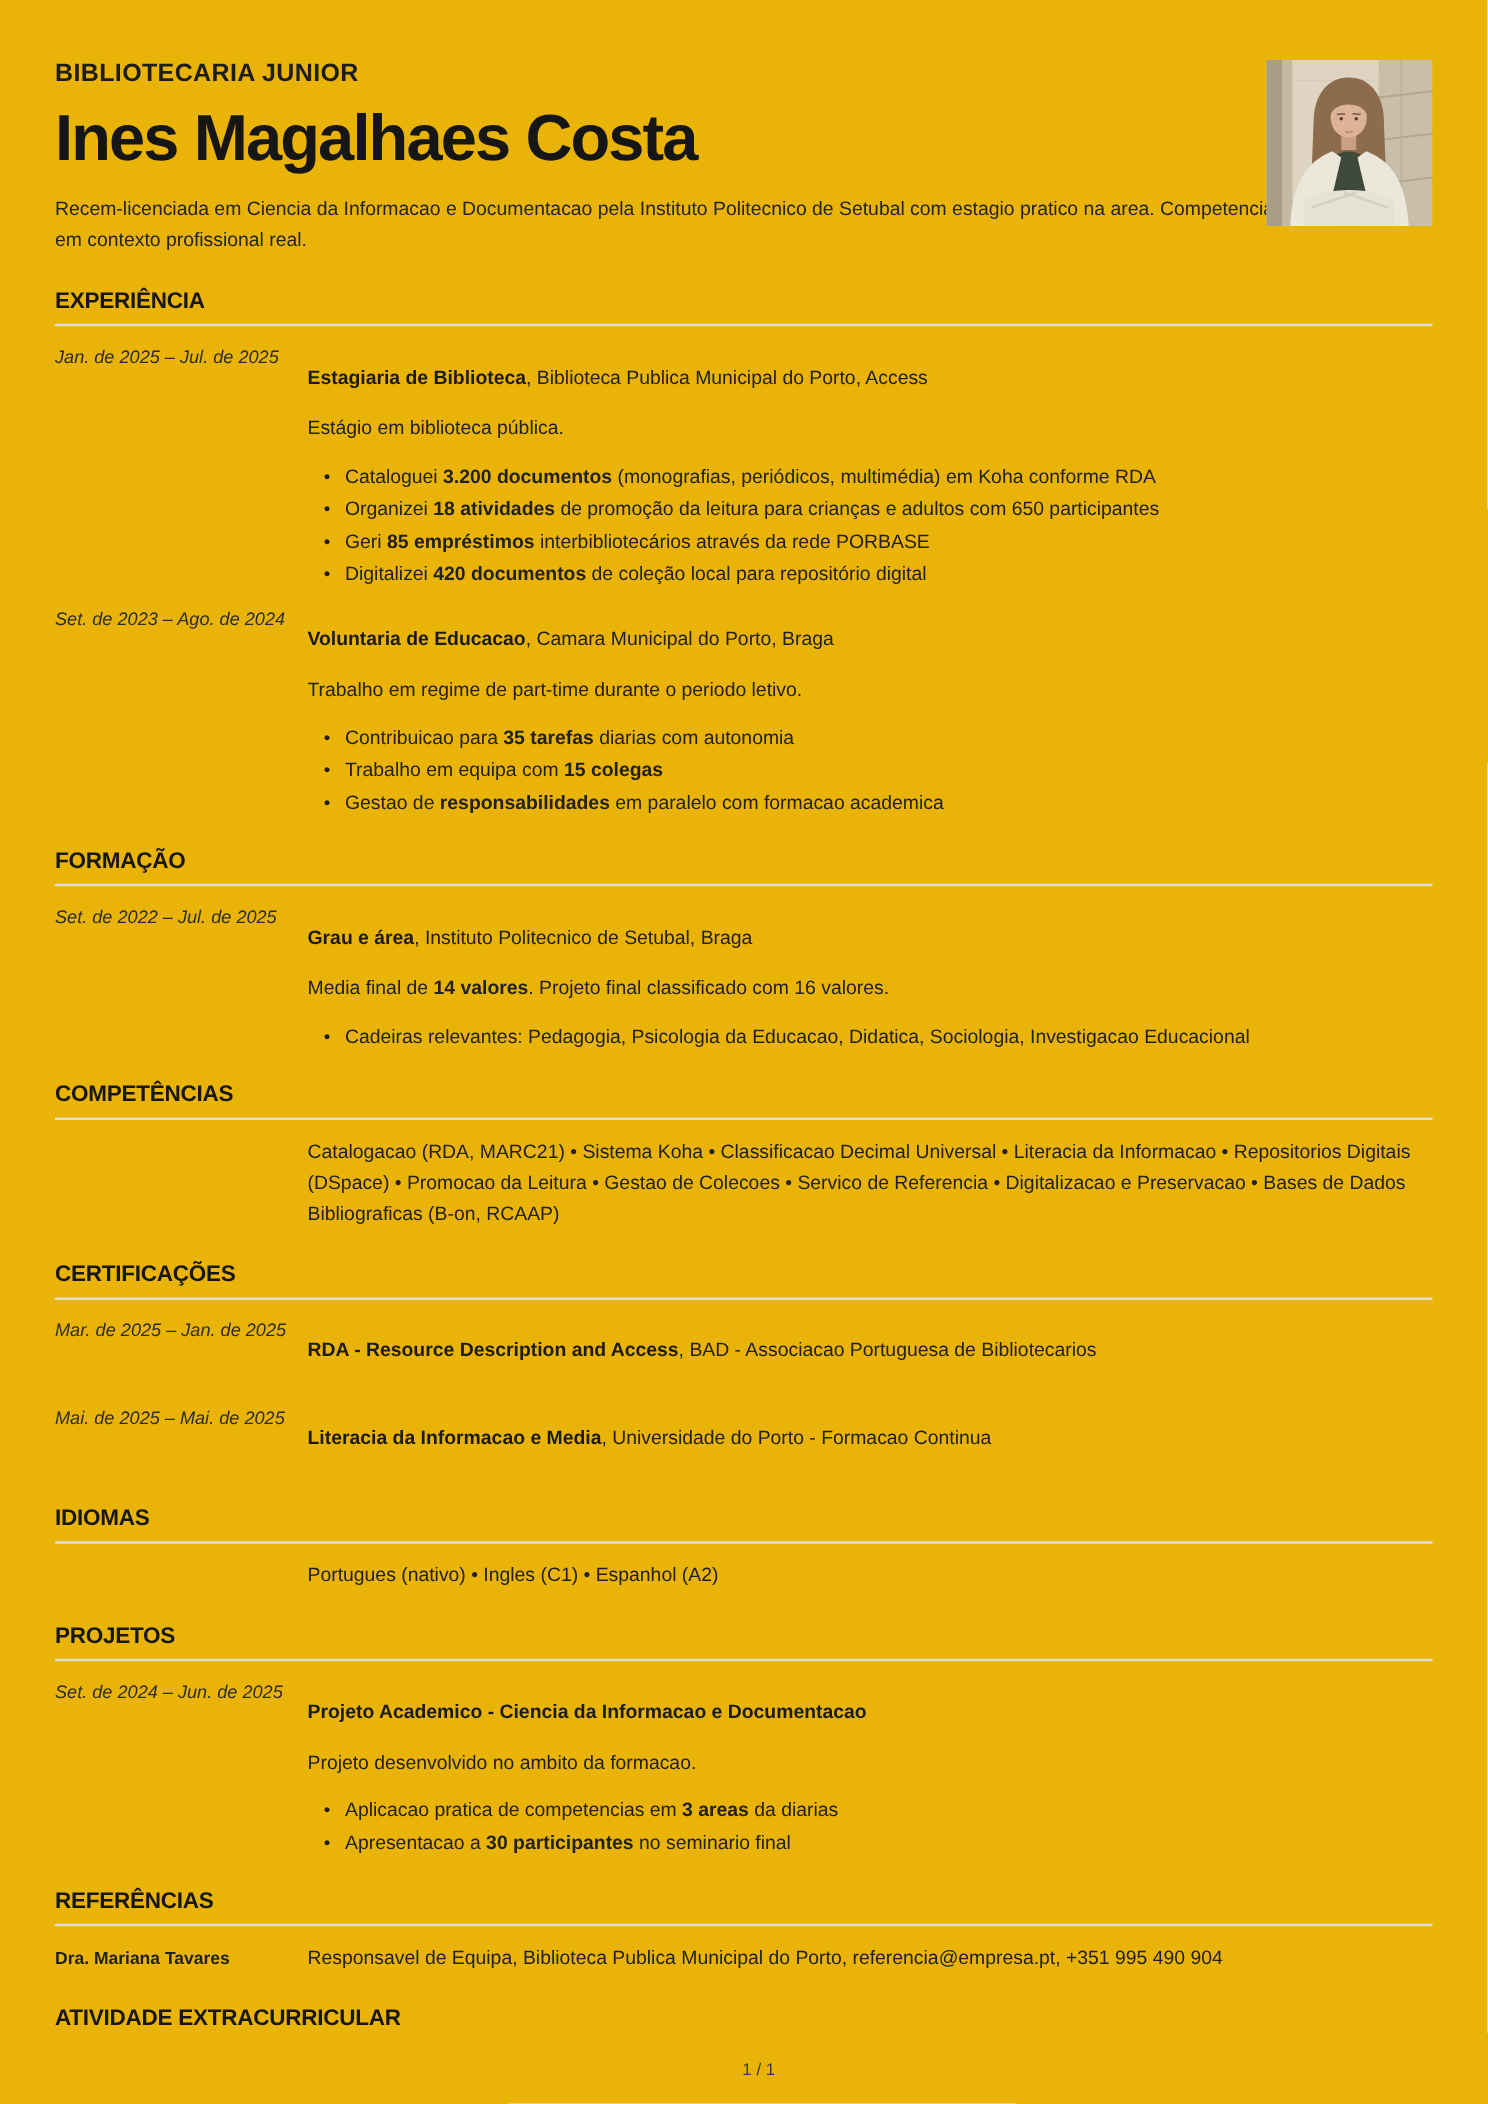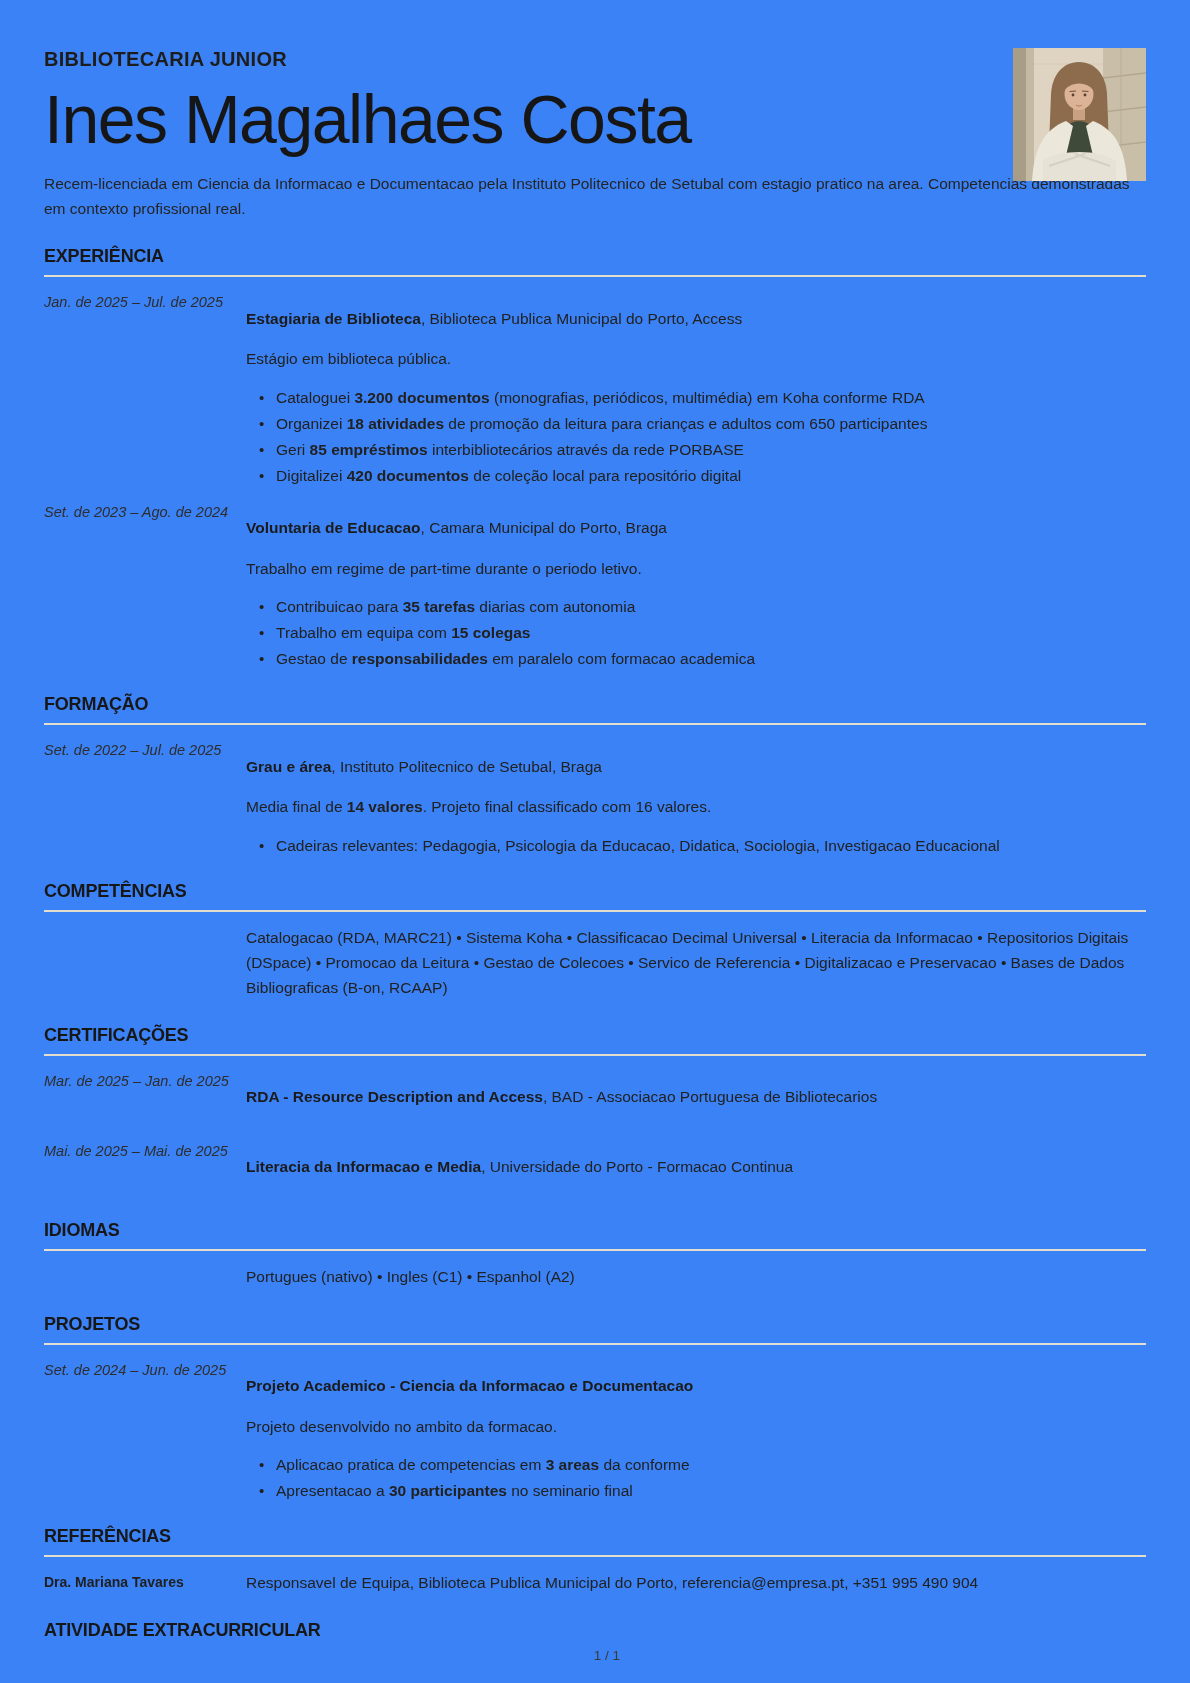--- a/index.html
+++ b/index.html
@@ -1,33 +1,33 @@
 <!DOCTYPE html>
 <html><head>
 <meta charset="utf-8">
 <style>
   html,body{margin:0;padding:0;background:#f8f4ea;}
   .page{
     position:relative;
     width:1190px;height:1683px;
-    background:#3b82f6;
+    background:#eab308;
     font-family:"Liberation Sans","DejaVu Sans",sans-serif;
     color:#212121;
     overflow:hidden;
   }
   .wrap{padding:44px 44px 0 44px;}
   
   .role-title{
     margin-top:4px;
     font-size:20px;font-weight:700;letter-spacing:.3px;
     color:#1d1d1d;
   }
   .name{
     margin-top:14px;
-    font-size:68px;font-weight:400;letter-spacing:-1.5px;
+    font-size:52px;font-weight:700;letter-spacing:-1.5px;
     line-height:1.02;color:#161616;
   }
   .photo{
     position:absolute;top:48px;right:44px;
     width:133px;height:133px;overflow:hidden;
   }
   .contact{
     margin-top:20px;font-size:14.5px;color:#242424;
   }
   .contact .sep{margin:0 9px;color:#2b2b2b;}
@@ -211,21 +211,21 @@
     <div class="section">
       <h2>PROJETOS</h2>
       <div class="rule"></div>
 
       <div class="row">
         <div class="col-dates">Set. de 2024 – Jun. de 2025</div>
         <div class="col-body">
           <p class="tline"><strong>Projeto Academico - Ciencia da Informacao e Documentacao</strong><span></span></p>
           <p class="desc">Projeto desenvolvido no ambito da formacao.</p>
           <ul class="bullets">
-            <li><span class="bl">•</span><span>Aplicacao pratica de competencias em </span><strong>3 areas</strong><span> da conforme</span></li>
+            <li><span class="bl">•</span><span>Aplicacao pratica de competencias em </span><strong>3 areas</strong><span> da diarias</span></li>
             <li><span class="bl">•</span><span>Apresentacao a </span><strong>30 participantes</strong><span> no seminario final</span></li>
           </ul>
         </div>
       </div>
     </div>
 
     <div class="section">
       <h2>REFERÊNCIAS</h2>
       <div class="rule"></div>
       <div class="row">

